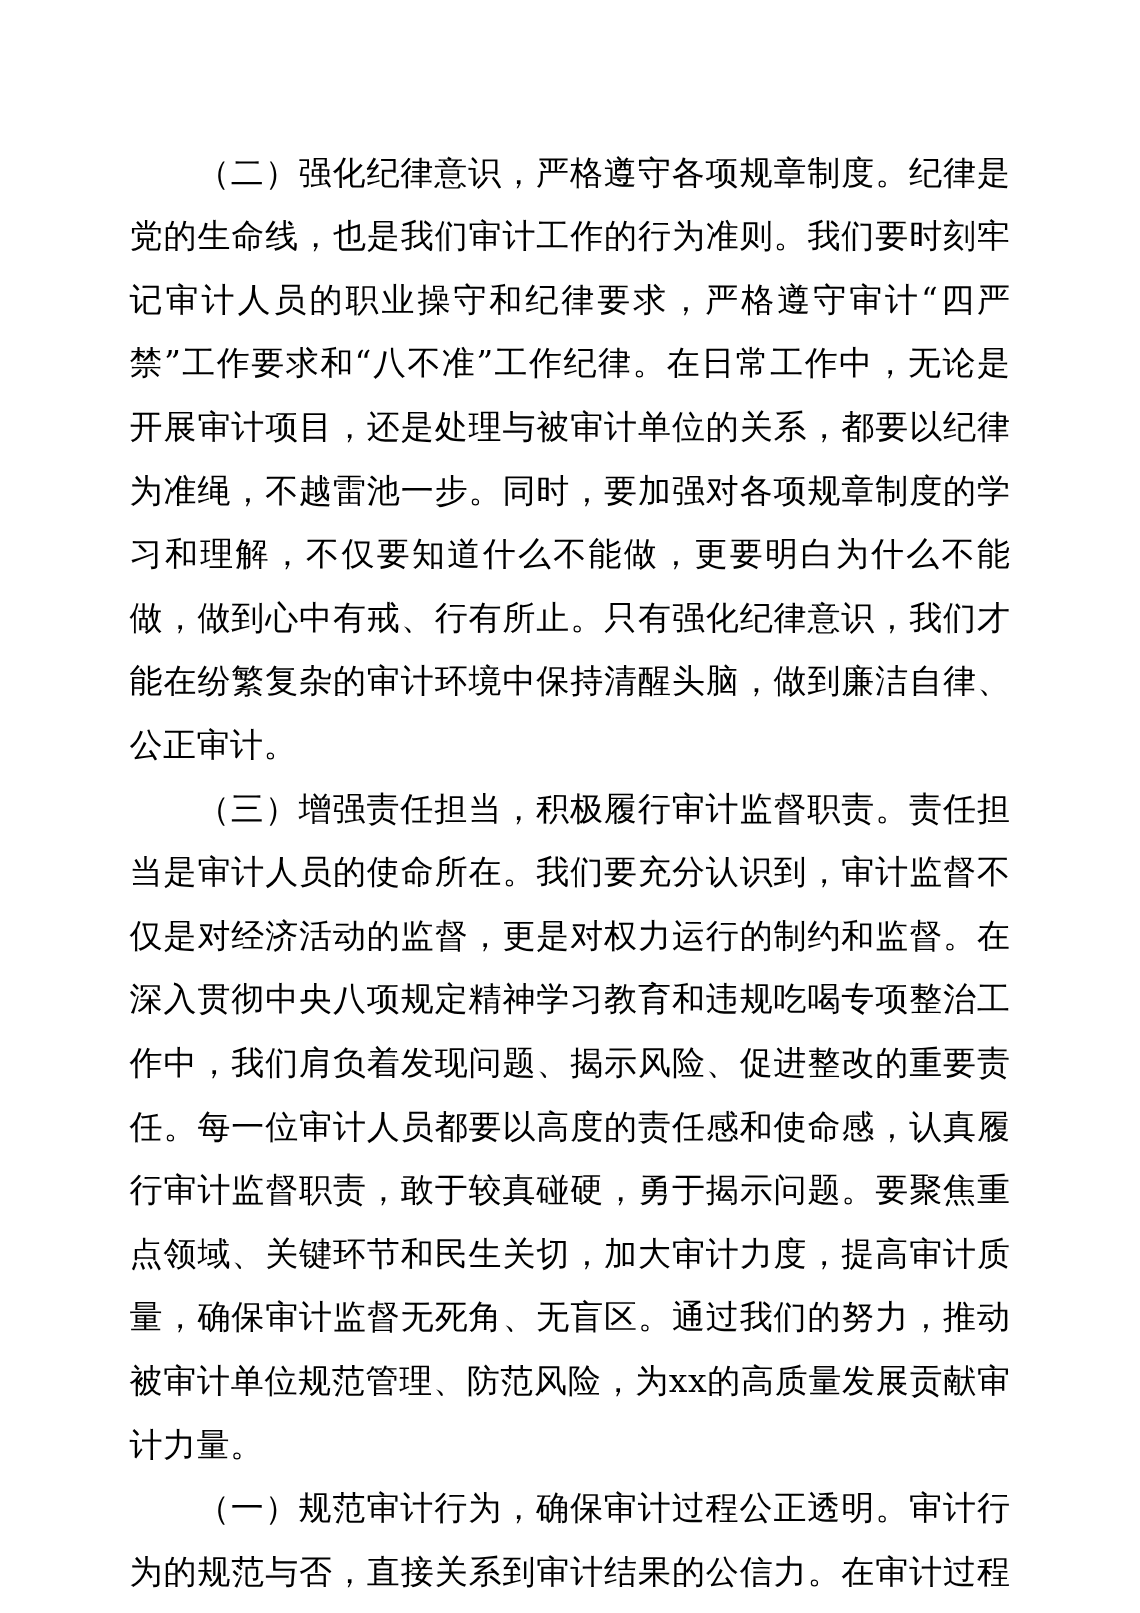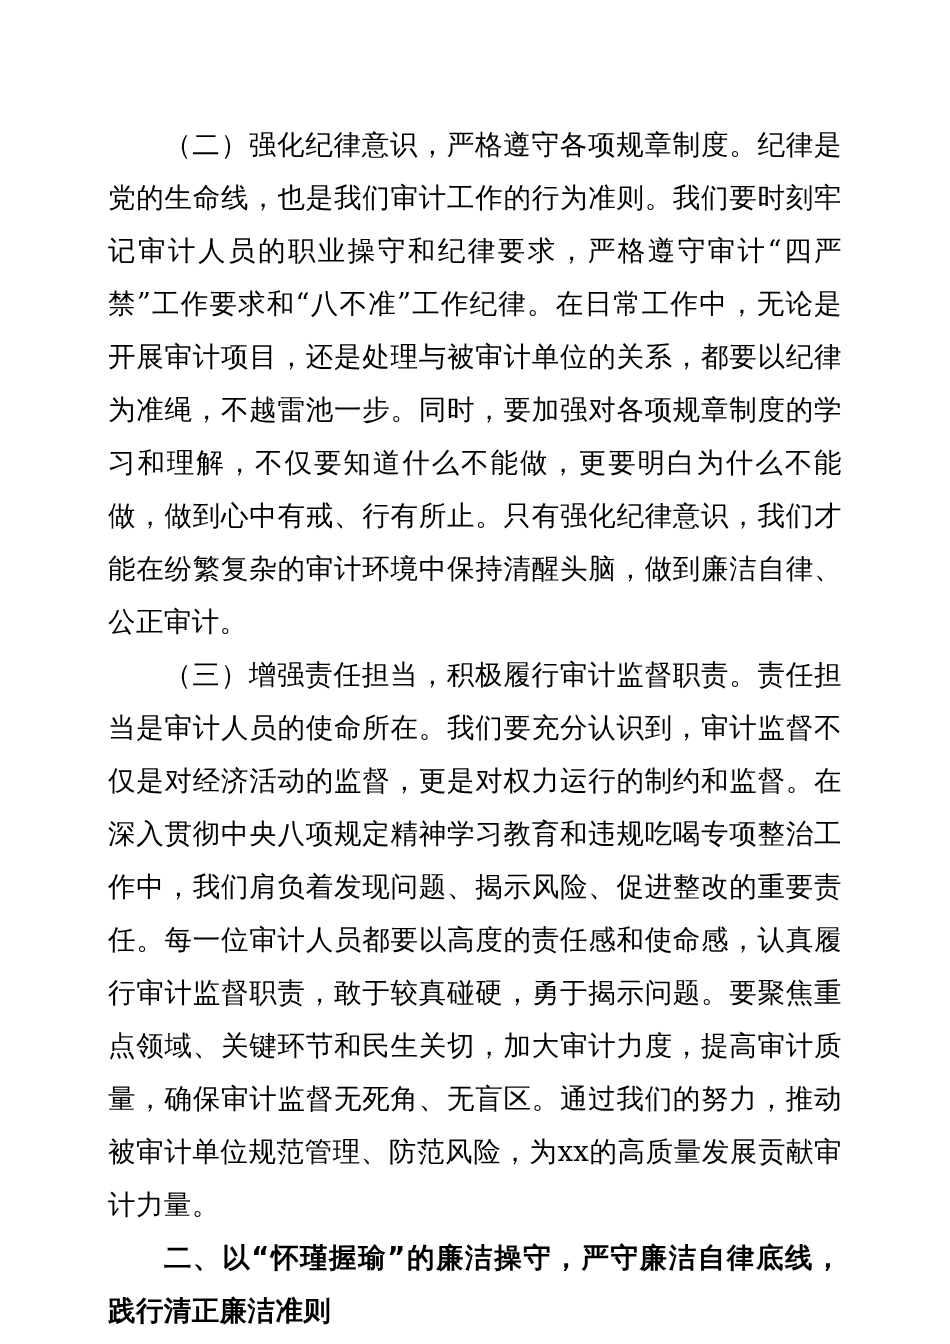--- a/index.html
+++ b/index.html
@@ -54,18 +54,17 @@
 </head>
 <body>
 
 <div class="page">
   <div class="doc-body">
 
     <p class="para indent">（二）强化纪律意识，严格遵守各项规章制度。纪律是党的生命线，也是我们审计工作的行为准则。我们要时刻牢记审计人员的职业操守和纪律要求，严格遵守审计“四严禁”工作要求和“八不准”工作纪律。在日常工作中，无论是开展审计项目，还是处理与被审计单位的关系，都要以纪律为准绳，不越雷池一步。同时，要加强对各项规章制度的学习和理解，不仅要知道什么不能做，更要明白为什么不能做，做到心中有戒、行有所止。只有强化纪律意识，我们才能在纷繁复杂的审计环境中保持清醒头脑，做到廉洁自律、公正审计。</p>
 
     <p class="para indent">（三）增强责任担当，积极履行审计监督职责。责任担当是审计人员的使命所在。我们要充分认识到，审计监督不仅是对经济活动的监督，更是对权力运行的制约和监督。在深入贯彻中央八项规定精神学习教育和违规吃喝专项整治工作中，我们肩负着发现问题、揭示风险、促进整改的重要责任。每一位审计人员都要以高度的责任感和使命感，认真履行审计监督职责，敢于较真碰硬，勇于揭示问题。要聚焦重点领域、关键环节和民生关切，加大审计力度，提高审计质量，确保审计监督无死角、无盲区。通过我们的努力，推动被审计单位规范管理、防范风险，为xx的高质量发展贡献审计力量。</p>
 
-    <p class="heading">二、以“怀瑾握瑜”的廉洁操守，严守廉洁自律底线，践行清正廉洁准则</p>
 
     <p class="para indent">（一）规范审计行为，确保审计过程公正透明。审计行为的规范与否，直接关系到审计结果的公信力。在审计过程中，</p>
 
   </div>
 </div>
 
 </body></html>

